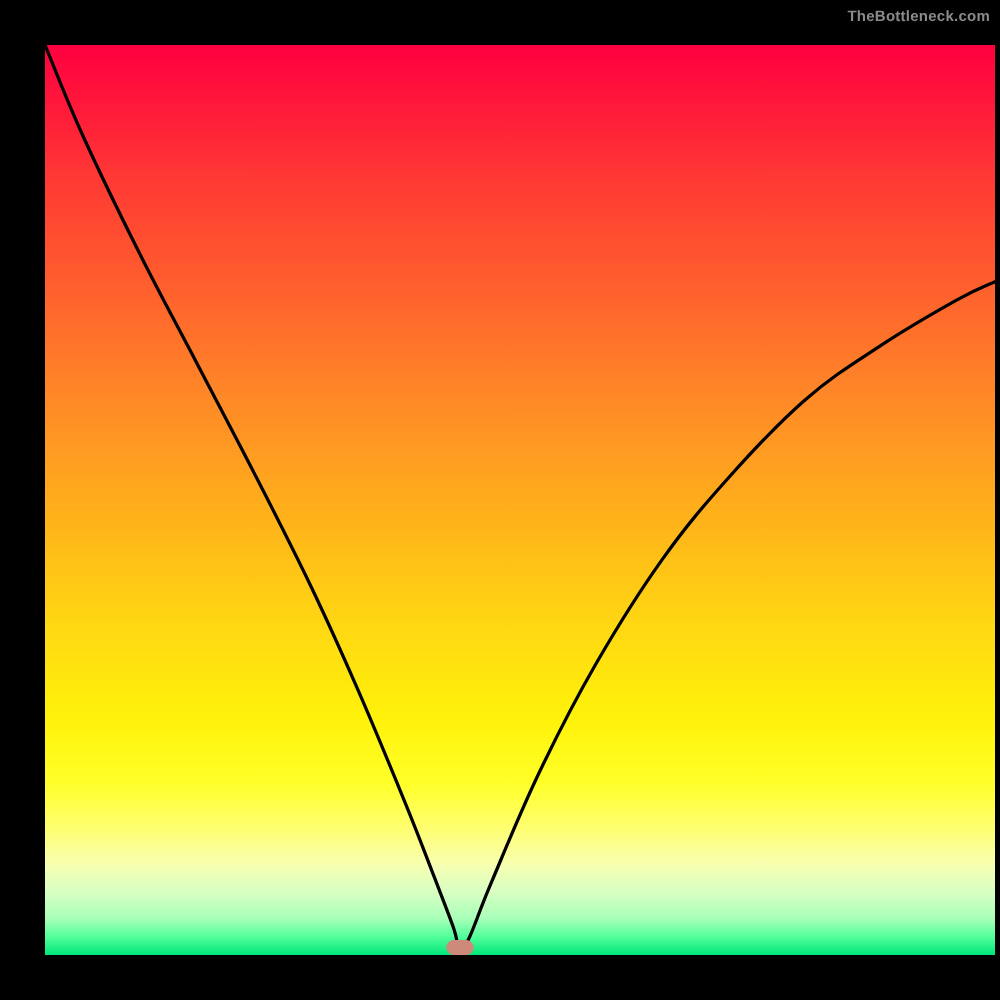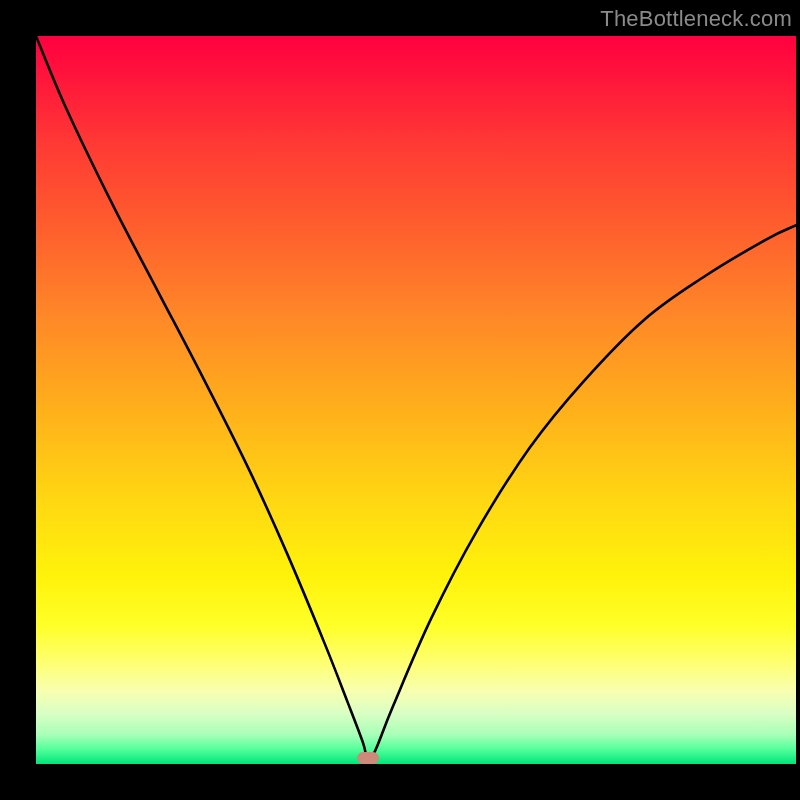--- a/index.html
+++ b/index.html
@@ -58,22 +58,22 @@
     border-radius: 6px;
     background: #cd8a7a;
     transform: translate(-50%, -50%);
     pointer-events: none;
   }
   .watermark {
     position: absolute;
     top: 6px;
     right: 8px;
     color: #8a8a8a;
-    font-size: 22px;
-    font-weight: 400;
+    font-size: 12px;
+    font-weight: 700;
     letter-spacing: 0.2px;
     user-select: none;
   }
 </style>
 </head>
 <body>
 
 <div class="stage">
 
   <div class="plot">

